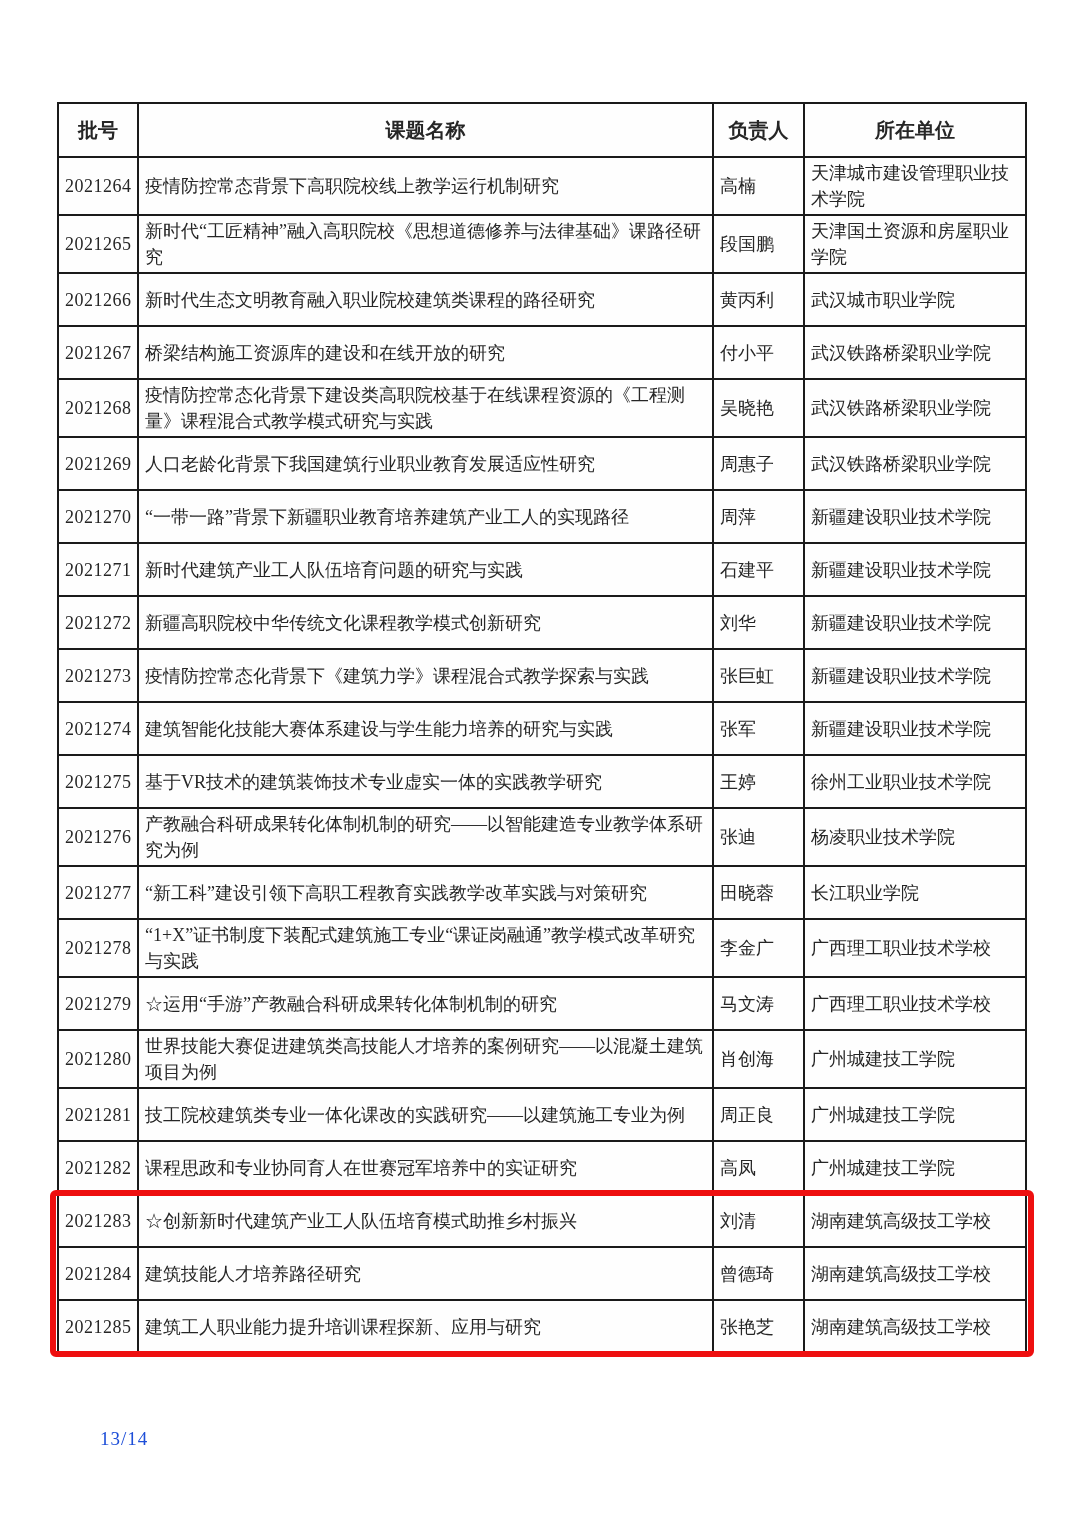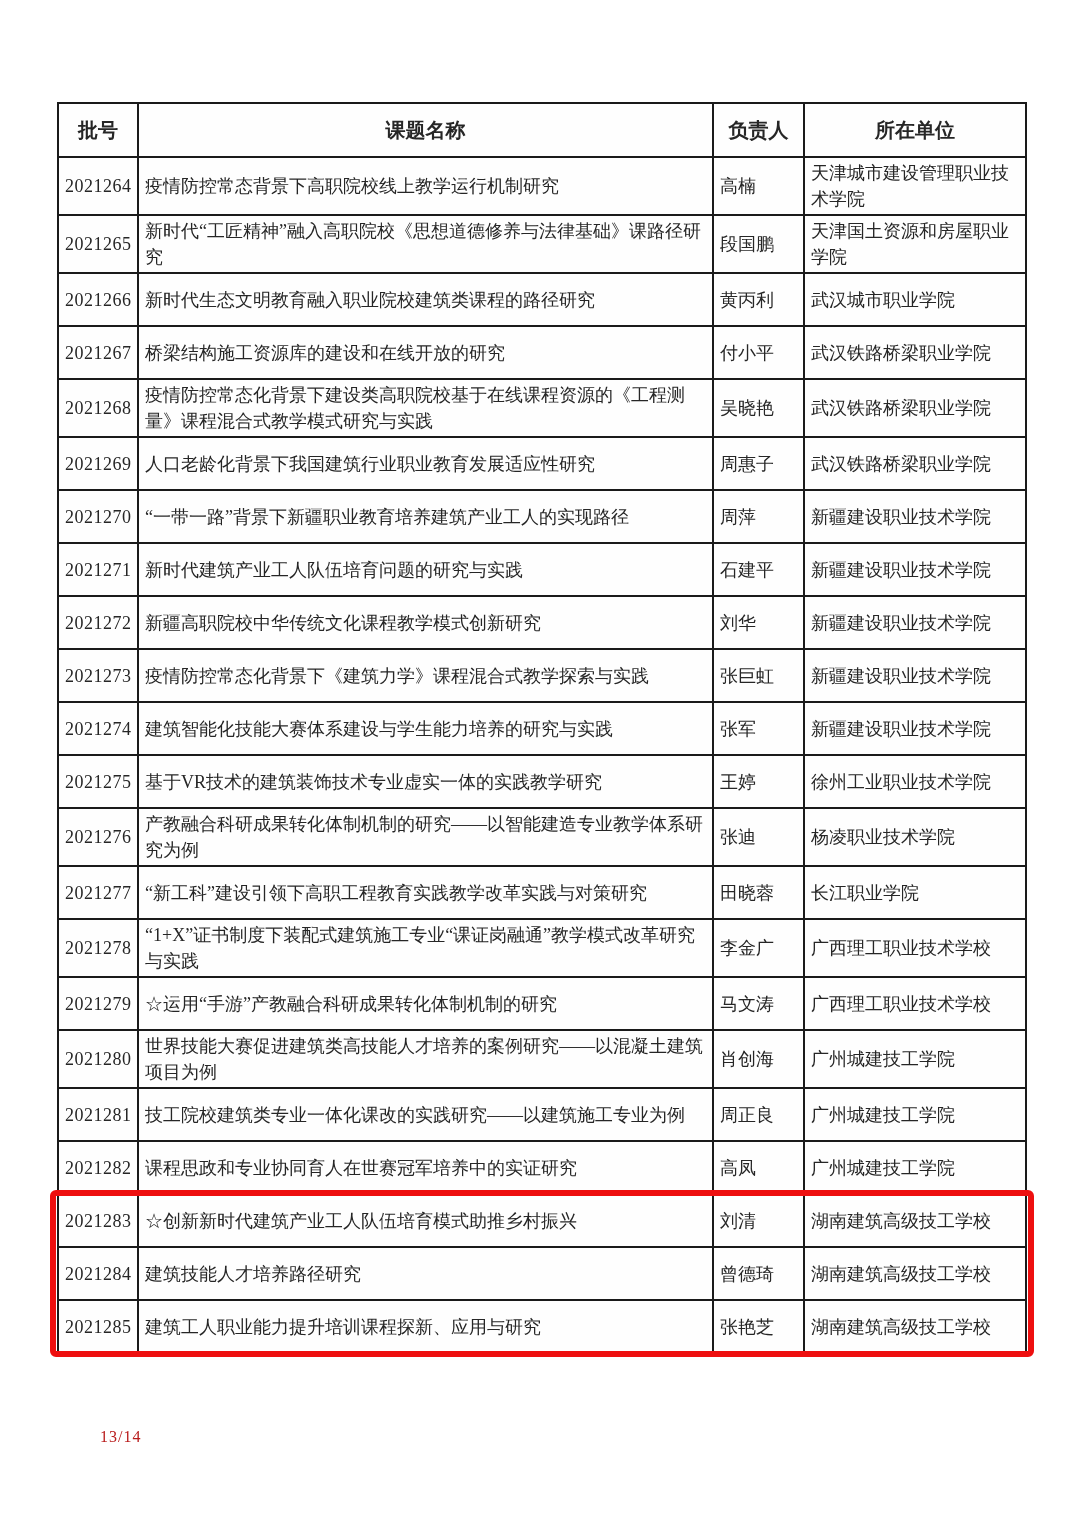--- a/index.html
+++ b/index.html
@@ -60,22 +60,22 @@
     position:absolute;
     border:6px solid var(--red);
     border-radius:6px;
     box-sizing:border-box;
     pointer-events:none;
     z-index:5;
   }
   .footer-page{
     position:absolute;
     left:100px;top:1428px;
-    font-size:16px;
-    color:#b91c1c;
+    font-size:19px;
+    color:#1d4ed8;
     letter-spacing:1px;
   }
 </style>
 </head>
 <body>
 
 <div class="page">
 
   <table class="grants">
     <colgroup>

